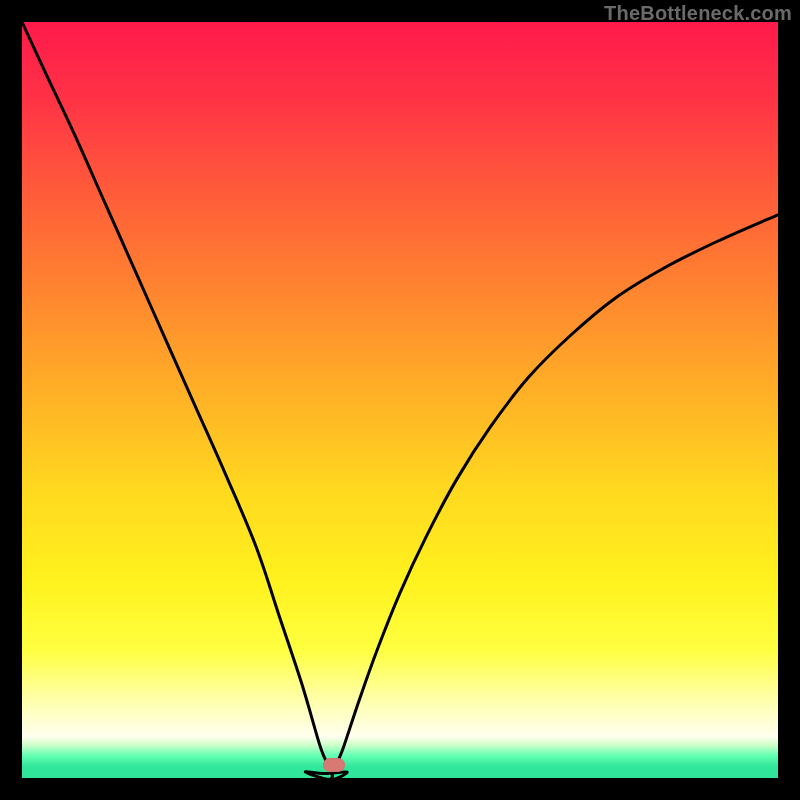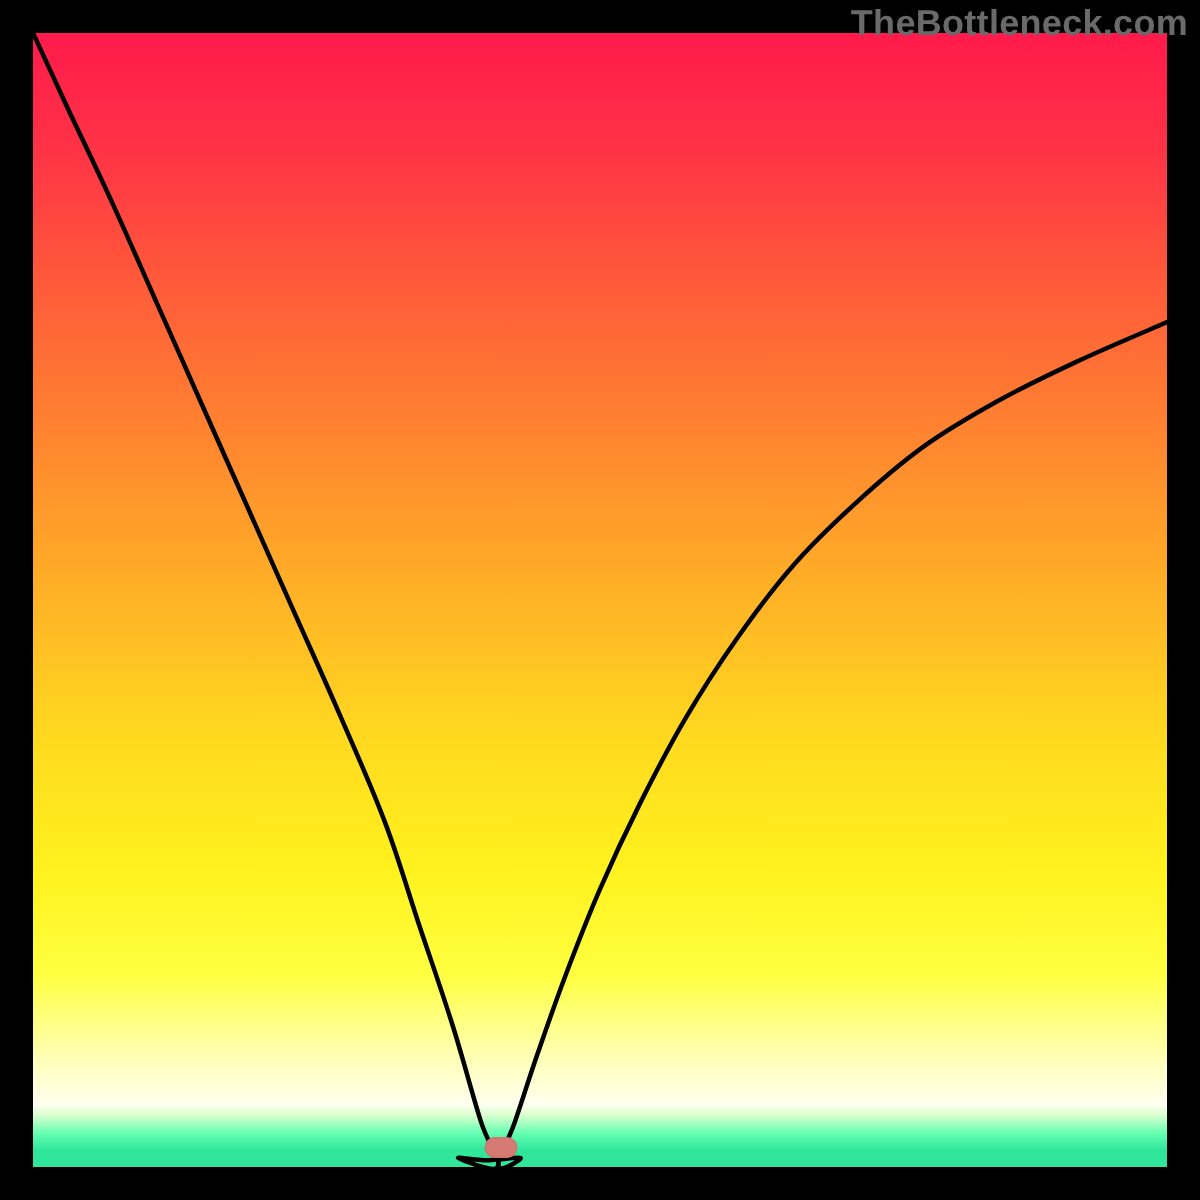--- a/index.html
+++ b/index.html
@@ -23,21 +23,21 @@
     position: absolute;
     left: 0;
     top: 0;
     width: 756px;
     height: 756px;
   }
   .watermark {
     position: absolute;
     top: 2px;
     right: 8px;
-    font-size: 24px;
+    font-size: 20px;
     font-weight: 600;
     color: #6a6a6a;
     letter-spacing: 0.2px;
     font-family: Arial, sans-serif;
   }
   svg.curve {
     position: absolute;
     left: 0;
     top: 0;
     width: 756px;

